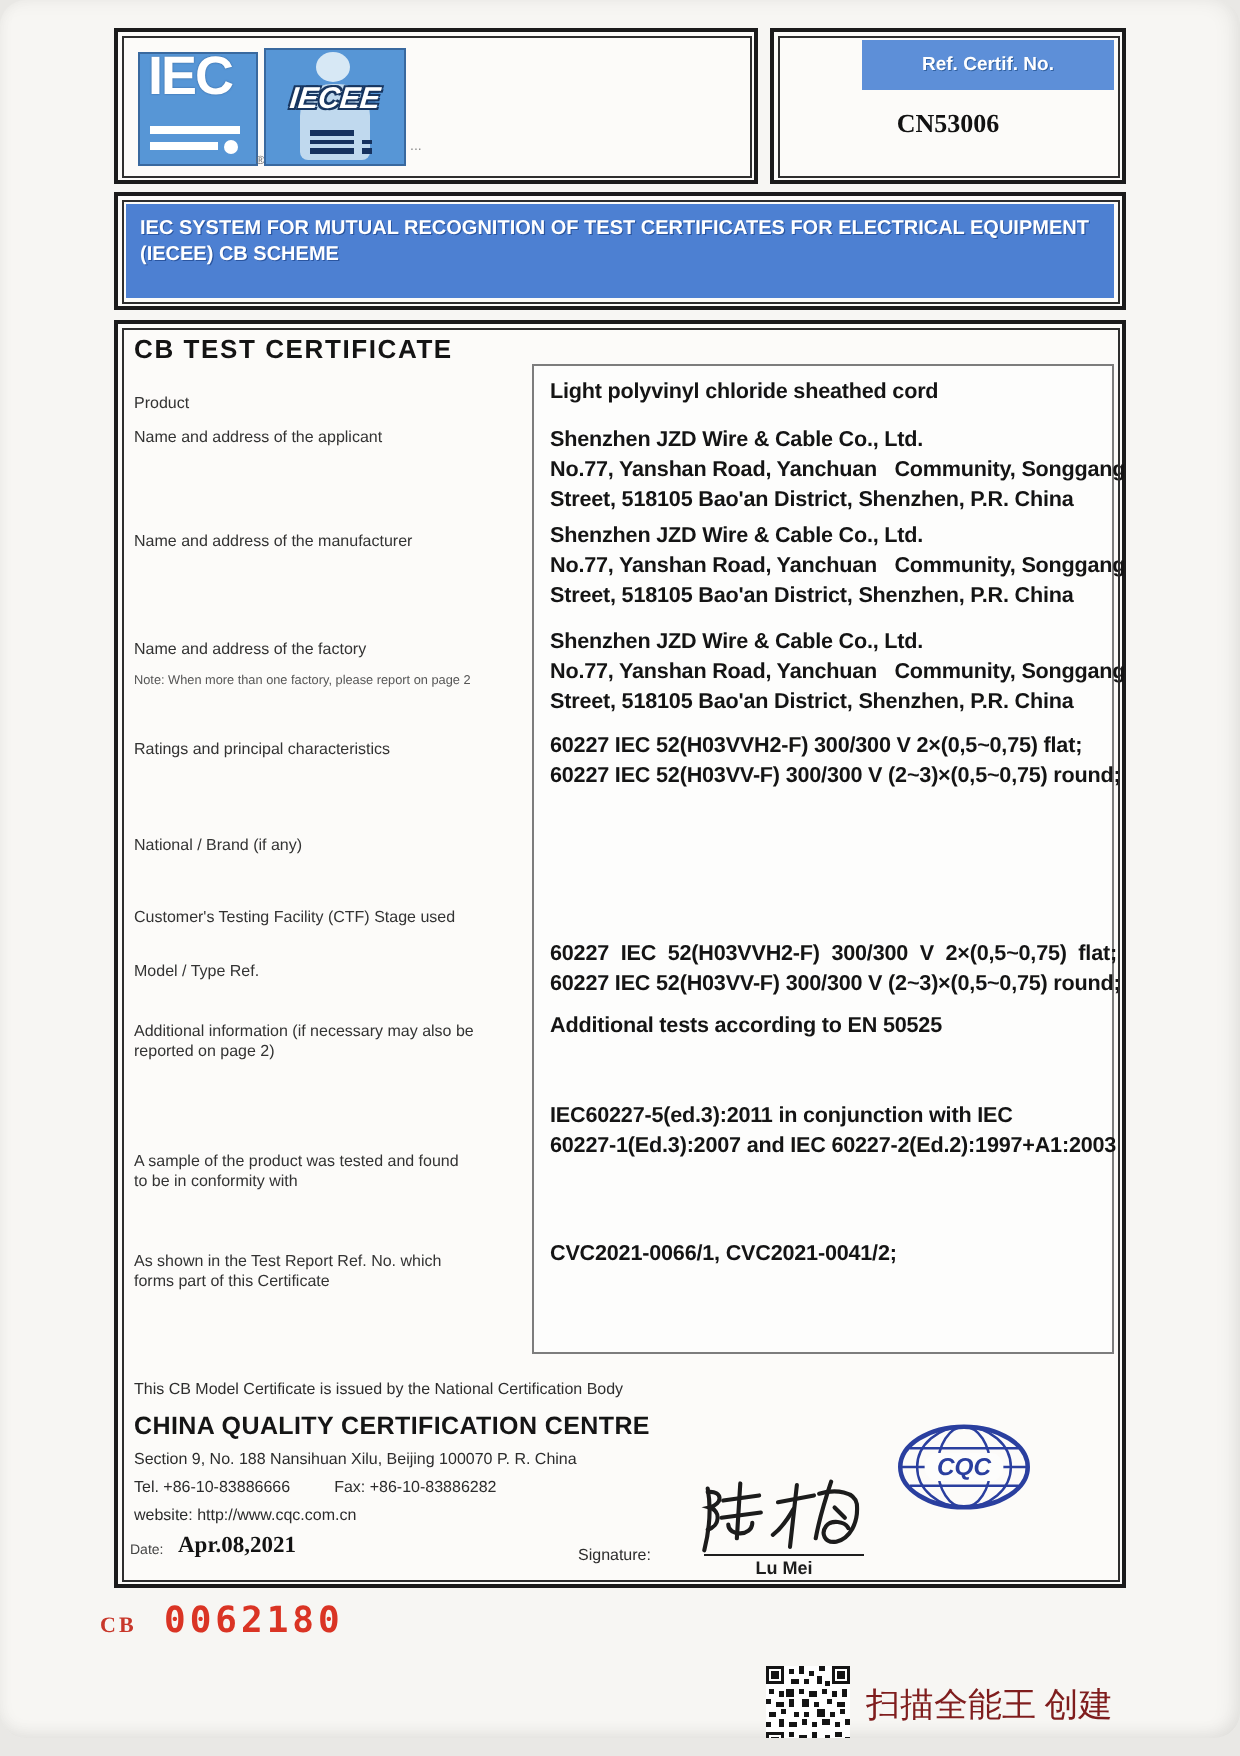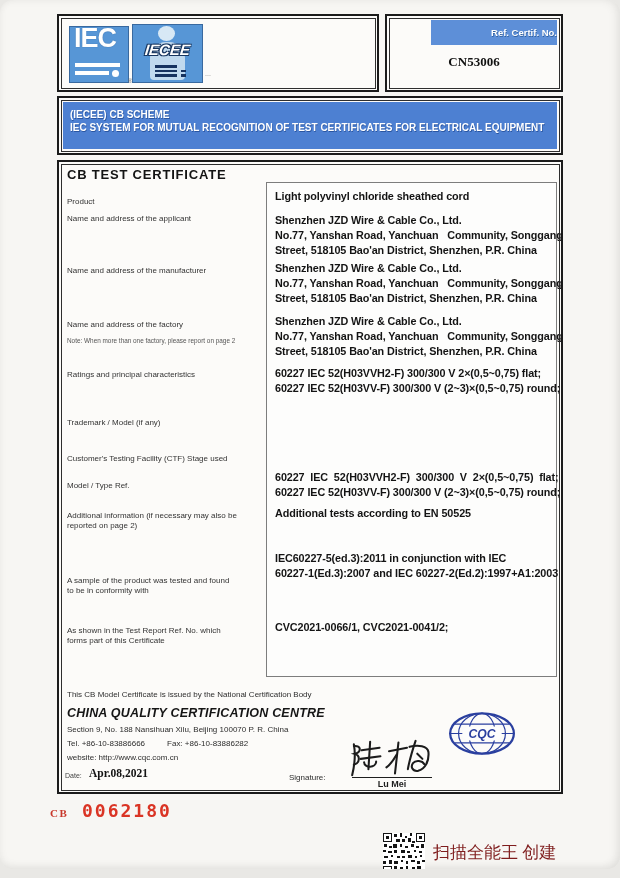--- a/index.html
+++ b/index.html
@@ -29,40 +29,40 @@
     text-shadow:1px 1px 0 #17355f,-1px -1px 0 #17355f,1px -1px 0 #17355f,-1px 1px 0 #17355f; }
   .iecee-b1,.iecee-b2,.iecee-b3 { position:absolute; left:22px; width:22px; height:2.6px; background:#16325f; }
   .iecee-b1{top:40px} .iecee-b2{top:44.6px} .iecee-b3{top:49.2px}
   .iecee-t1,.iecee-t2 { position:absolute; left:48px; width:5px; height:2.6px; background:#16325f; }
   .iecee-t1{top:44.6px} .iecee-t2{top:49.2px}
   .tiny-dots { position:absolute; left:146px; top:54px; font-size:7px; color:#8a8a8a; }
 
   
   .ref-box { left:385px; top:14px; width:178px; height:78px; }
   .ref-band { position:absolute; left:4px; right:4px; top:4px; height:25px; background:#5d8fd8; color:#fff;
-    font-weight:bold; font-size:9.5px; text-align:right; line-height:25px; text-shadow:.5px .5px 0 #31609f;margin-left:40px; }
+    font-weight:bold; font-size:9.5px; text-align:center; line-height:25px; text-shadow:.5px .5px 0 #31609f;margin-left:40px; }
   .ref-val { position:absolute; left:0; right:0; top:38px; text-align:center; font-family:"Liberation Serif", serif;
     font-weight:bold; font-size:13px; color:#121212; }
 
   
   .banner-box { left:57px; top:96px; width:506px; height:59px; }
   .banner-fill { position:absolute; inset:4px; background:#4d80d2; color:#fff; padding:6px 7px; box-sizing:border-box; }
   .banner-line { font-weight:bold; font-size:10px; line-height:13px; white-space:nowrap; text-shadow:.6px .6px 0 #2a55a0; }
 
   
   .main-box { left:57px; top:160px; width:506px; height:634px; }
   .cb-title { position:absolute; left:8px; top:5px; font-weight:bold; font-size:13px; letter-spacing:.8px; color:#141414; }
   .flabel { position:absolute; left:8px; width:200px; font-size:8px; line-height:10px; color:#333; }
   .fnote  { position:absolute; left:8px; width:210px; font-size:6.4px; color:#555; }
   .value-box { position:absolute; left:207px; top:20px; width:289px; height:493px; border:1px solid #7d7d7d; background:#fdfdfc; }
   .val { position:absolute; left:8px; font-family:Liberation Sans, sans-serif; font-weight:bold; font-size:10.8px;
     line-height:15px; color:#141414; white-space:pre; letter-spacing:-.1px; }
 
   .issued { position:absolute; left:8px; top:528px; font-size:8px; color:#2e2e2e; }
-  .ncb-name { position:absolute; left:8px; top:544px; font-weight:bold; font-size:12.5px; letter-spacing:.2px; color:#151515;font-style:italic; }
+  .ncb-name { position:absolute; left:8px; top:544px; font-weight:bold; font-size:12.5px; letter-spacing:.2px; color:#151515; }
   .ncb-line { position:absolute; left:8px; font-size:8px; color:#2c2c2c; }
   .ncb-addr { top:563px; } .ncb-tel { top:577px; } .ncb-web { top:591px; }
   .telgap { margin-left:22px; }
   .date-label { position:absolute; left:6px; top:610px; font-size:7px; color:#444; }
   .date-value { position:absolute; left:30px; top:605px; font-family:"Liberation Serif", serif; font-weight:bold; font-size:11.5px; color:#131313; }
   .sig-label { position:absolute; left:230px; top:611px; font-size:8px; color:#2c2c2c; }
   .sig-hand { position:absolute; left:288px; top:576px; width:90px; height:40px; }
   .sig-line { position:absolute; left:293px; top:615px; width:80px; border-top:1.6px solid #1e1e1e; }
   .sig-name { position:absolute; left:293px; top:617px; width:80px; text-align:center; font-weight:bold; font-size:9px; color:#1d1d1d; }
   .cqc-logo { position:absolute; left:388px; top:549px; width:70px; height:45px; }
@@ -101,35 +101,35 @@
     <span class="tiny-dots">...</span>
   </div>
 
   <div class="dbox ref-box">
     <div class="ref-band">Ref. Certif. No.</div>
     <div class="ref-val">CN53006</div>
   </div>
 
   <div class="dbox banner-box">
     <div class="banner-fill">
+      <div class="banner-line">IEC SYSTEM FOR MUTUAL RECOGNITION OF TEST CERTIFICATES FOR ELECTRICAL EQUIPMENT</div>
       <div class="banner-line">(IECEE) CB SCHEME</div>
-      <div class="banner-line">IEC SYSTEM FOR MUTUAL RECOGNITION OF TEST CERTIFICATES FOR ELECTRICAL EQUIPMENT</div>
     </div>
   </div>
 
   <div class="dbox main-box">
     <div class="cb-title">CB TEST CERTIFICATE</div>
 
     <div class="flabel" style="top:35px">Product</div>
     <div class="flabel" style="top:52px">Name and address of the applicant</div>
     <div class="flabel" style="top:104px">Name and address of the manufacturer</div>
     <div class="flabel" style="top:158px">Name and address of the factory</div>
     <div class="fnote" style="top:175px">Note: When more than one factory, please report on page 2</div>
     <div class="flabel" style="top:208px">Ratings and principal characteristics</div>
-    <div class="flabel" style="top:256px">Trademark / Model (if any)</div>
+    <div class="flabel" style="top:256px">National / Brand (if any)</div>
     <div class="flabel" style="top:292px">Customer's Testing Facility (CTF) Stage used</div>
     <div class="flabel" style="top:319px">Model / Type Ref.</div>
     <div class="flabel" style="top:349px">Additional information (if necessary may also be</div>
     <div class="flabel" style="top:359px">reported on page 2)</div>
     <div class="flabel" style="top:414px">A sample of the product was tested and found</div>
     <div class="flabel" style="top:424px">to be in conformity with</div>
     <div class="flabel" style="top:464px">As shown in the Test Report Ref. No. which</div>
     <div class="flabel" style="top:474px">forms part of this Certificate</div>
 
     <div class="value-box">

